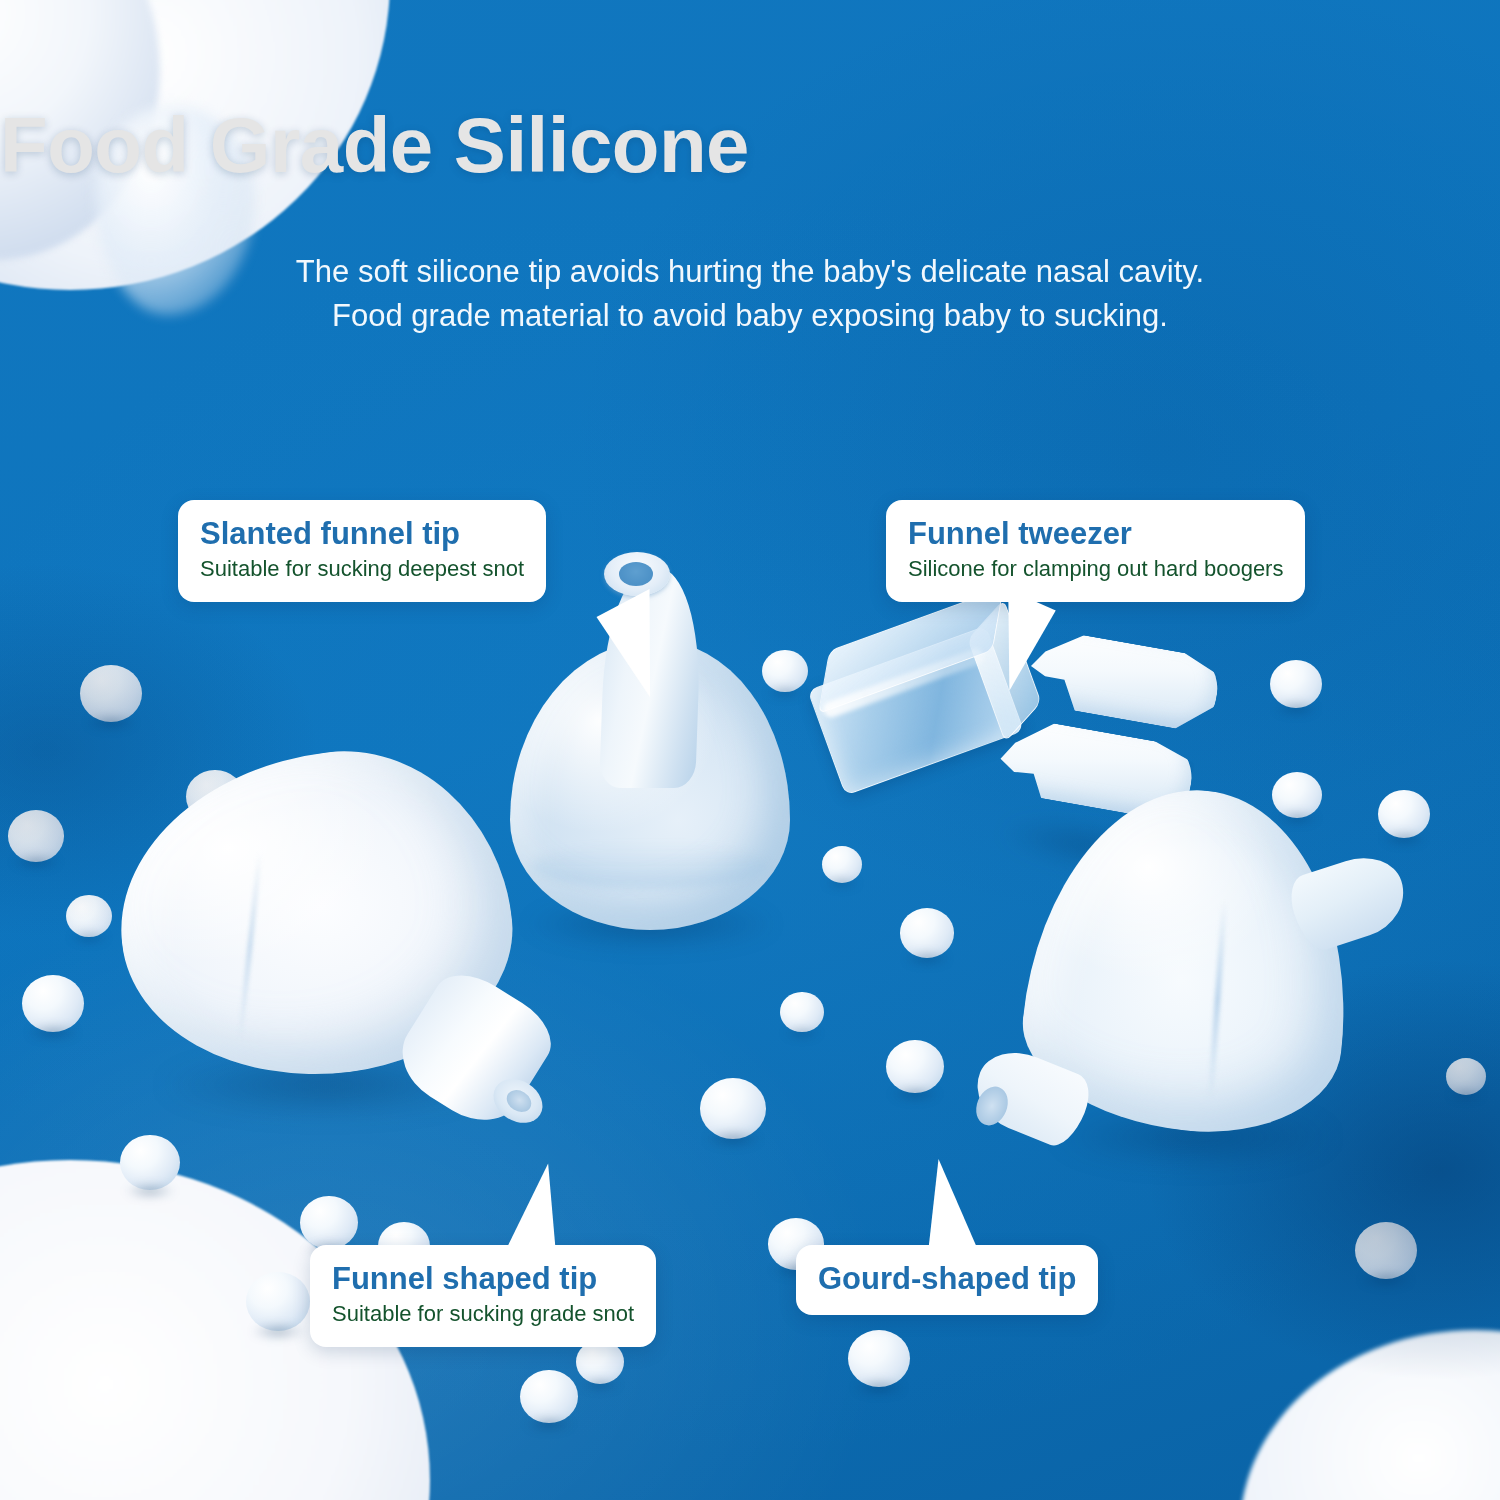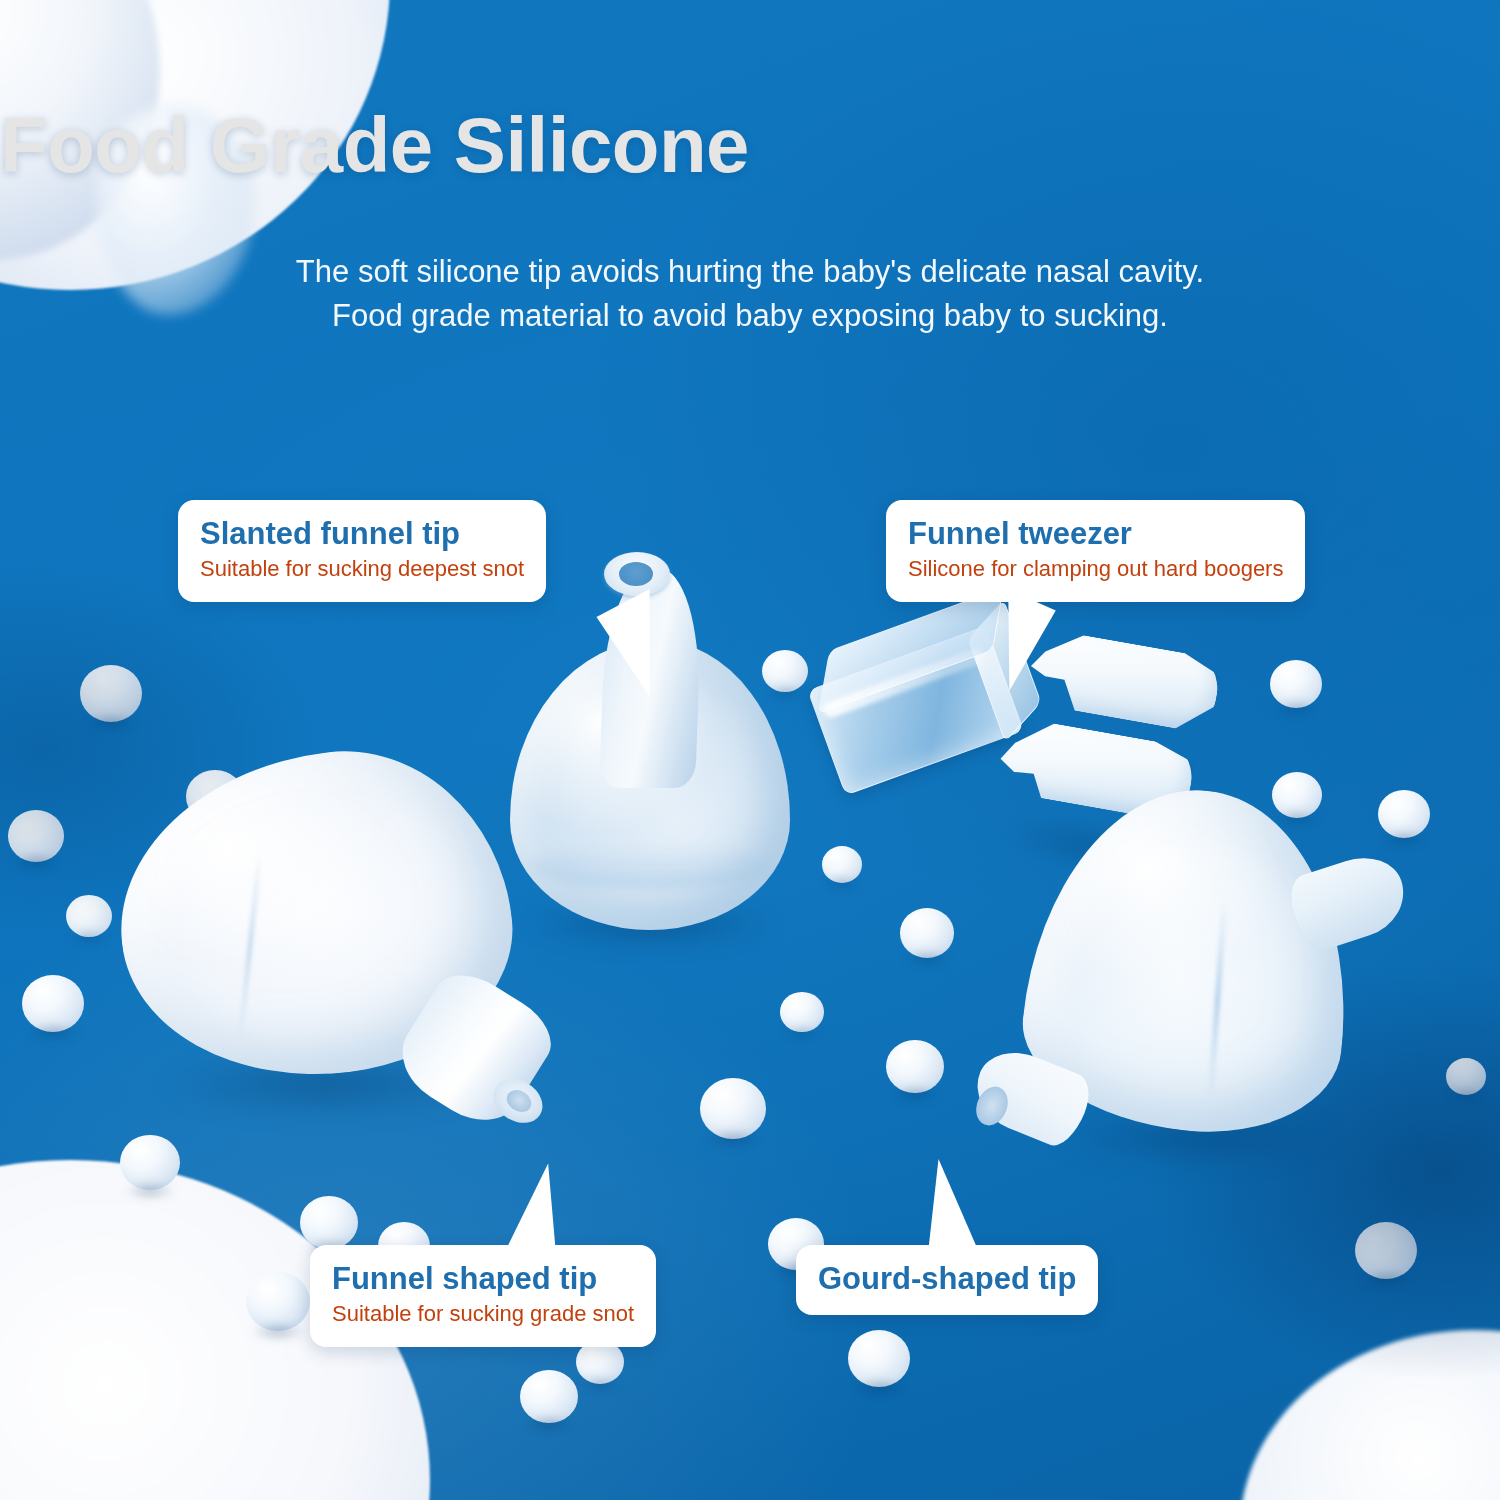--- a/index.html
+++ b/index.html
@@ -280,21 +280,21 @@
     box-shadow:0 5px 18px rgba(2,44,88,0.18);
   }
   .callout .c-title {
     color:#1f6eae;
     font-size:31px;
     font-weight:bold;
     line-height:1.16;
     white-space:nowrap;
   }
   .callout .c-sub {
-    color:#c2410c;
+    color:#14532d;
     font-size:22px;
     line-height:1.3;
     margin-top:3px;
     white-space:nowrap;
   }
   .tail { position:absolute; width:0; height:0; }
 
   #callout-slanted { left:138px; top:500px;margin-left:40px; }
   #tail-slanted {
     left:415px; top:103px;

